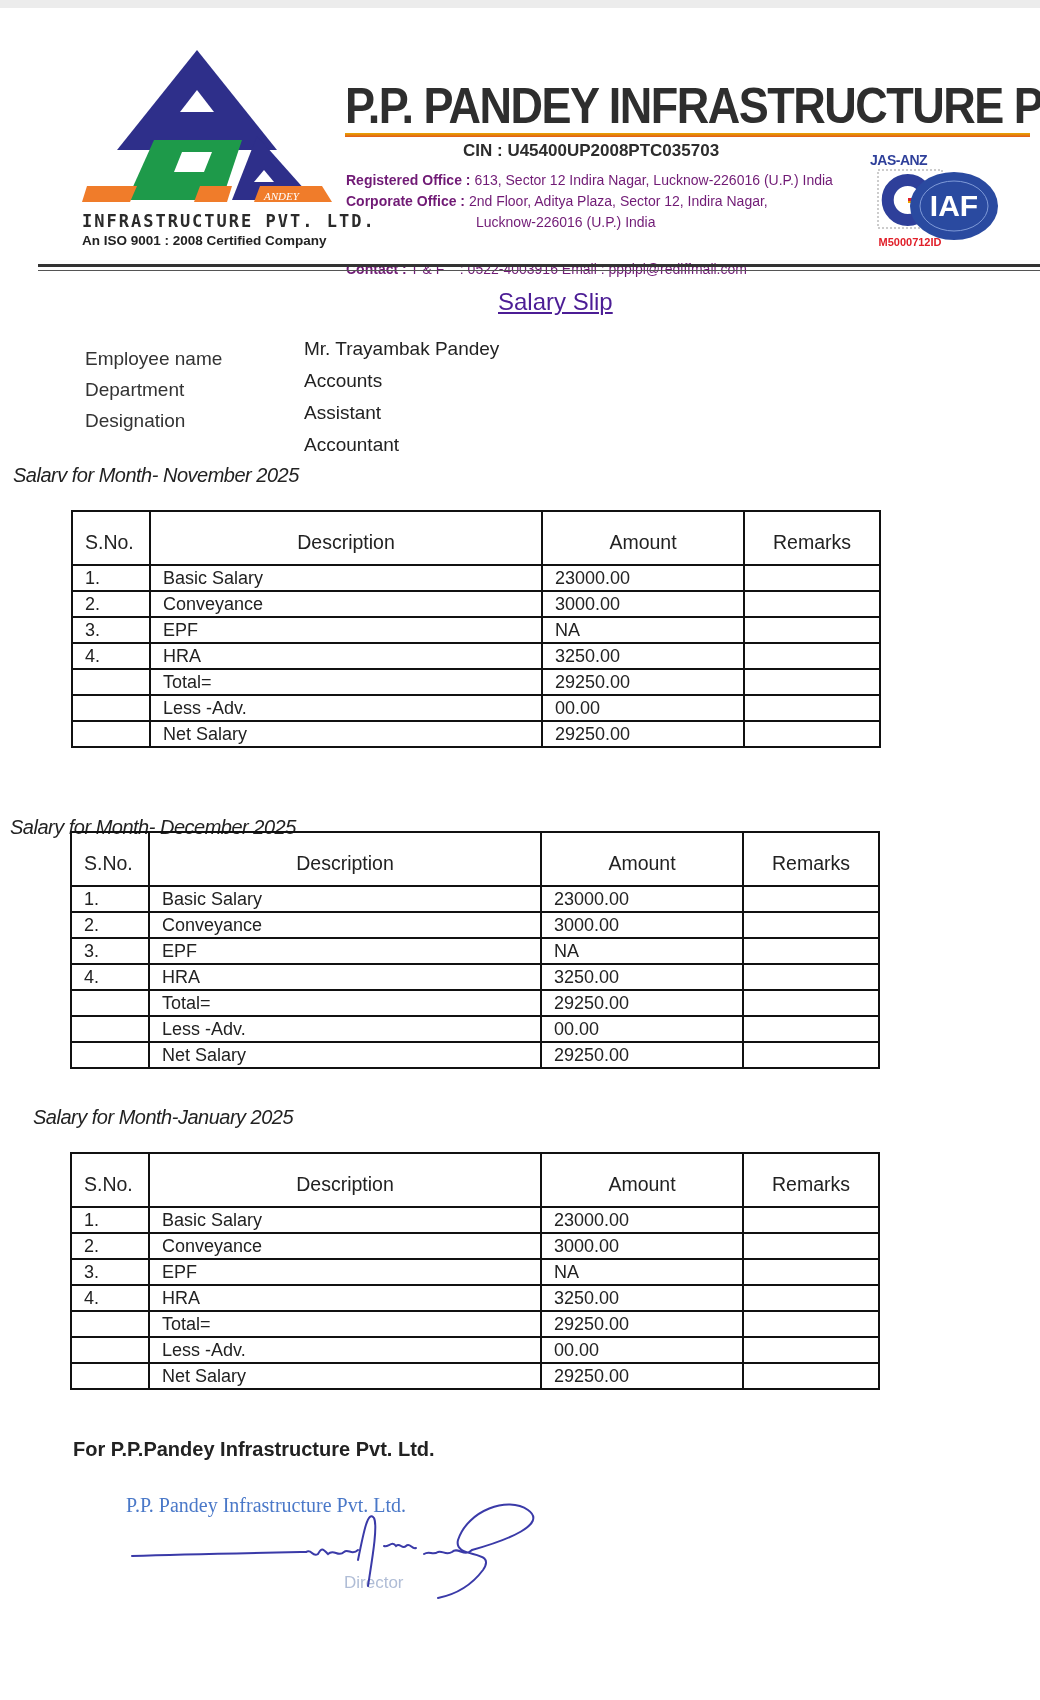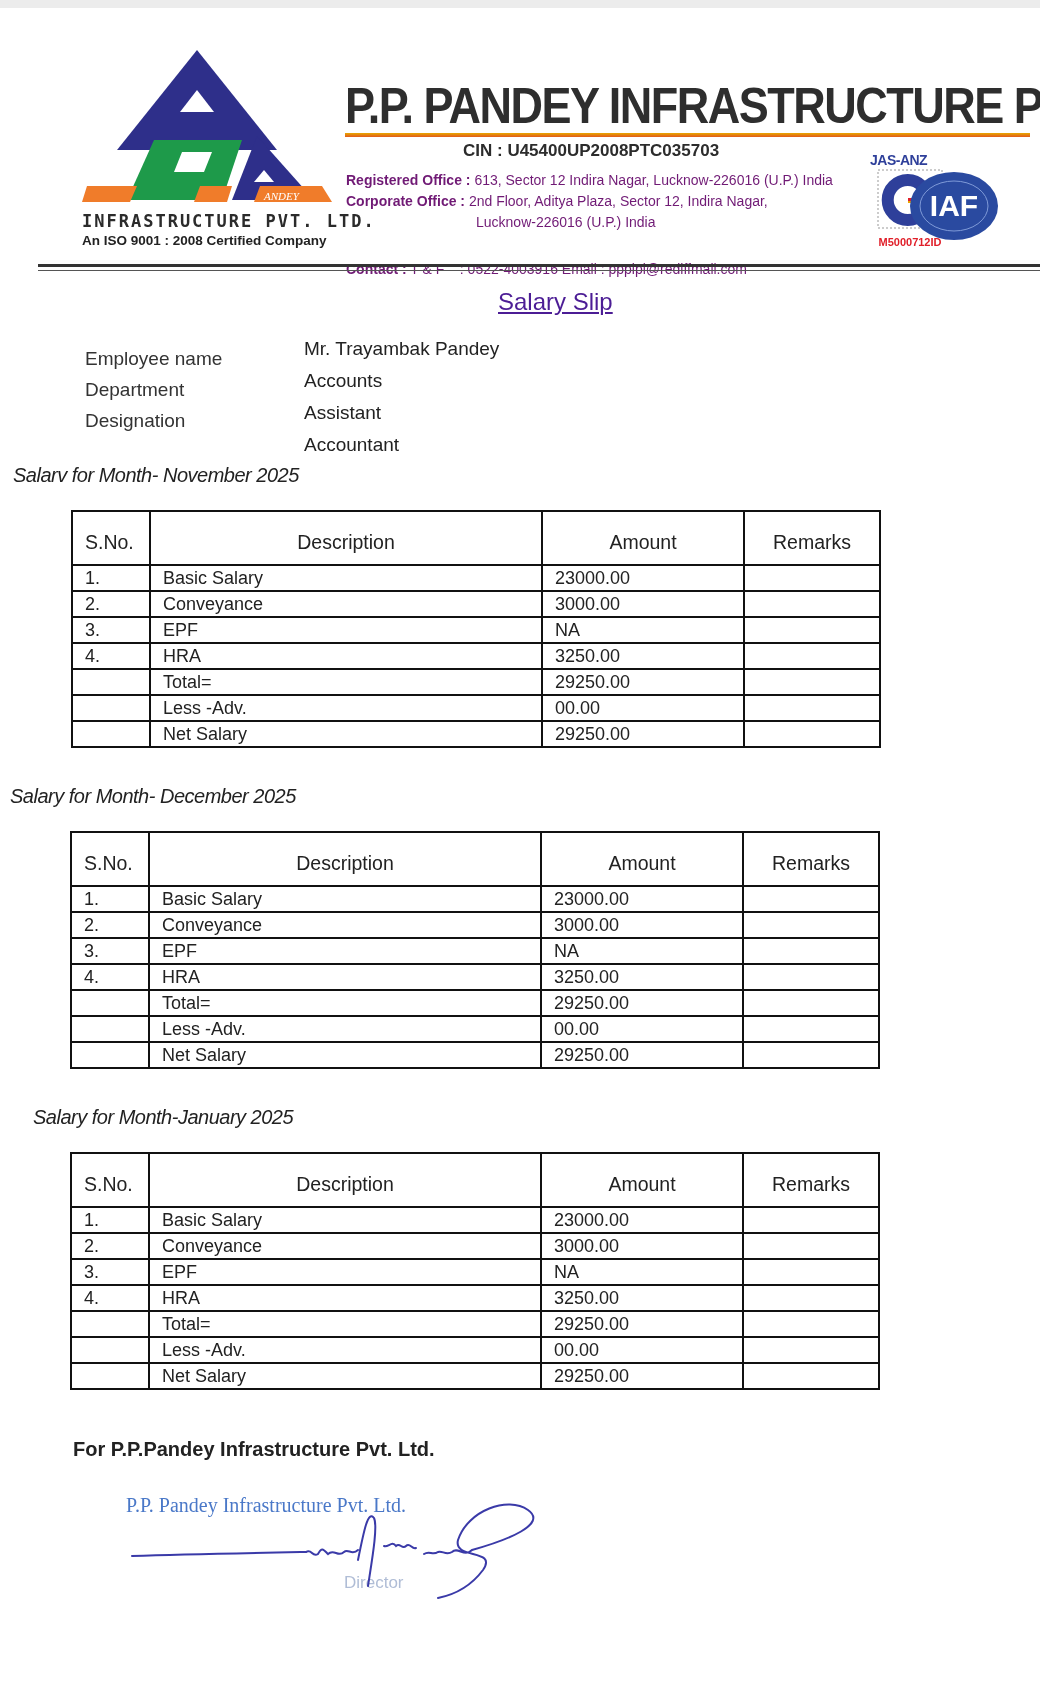--- a/index.html
+++ b/index.html
@@ -159,21 +159,21 @@
       </tr>
       <tr>
         <td class="c-no"></td>
         <td class="c-desc">Net Salary</td>
         <td class="c-amt">29250.00</td>
         <td class="c-rem"></td>
       </tr>
     </tbody>
 </table>
 
-<div class="abs month-title" style="left:10px; top:785px;">Salary for Month- December 2025</div>
+<div class="abs month-title" style="left:10px; top:816px;">Salary for Month- December 2025</div>
 <table class="sal" style="left:70px; top:831px;">
   <thead>
     <tr>
       <th class="c-no">S.No.</th>
       <th class="c-desc">Description</th>
       <th class="c-amt">Amount</th>
       <th class="c-rem">Remarks</th>
     </tr>
   </thead>
   <tbody>

